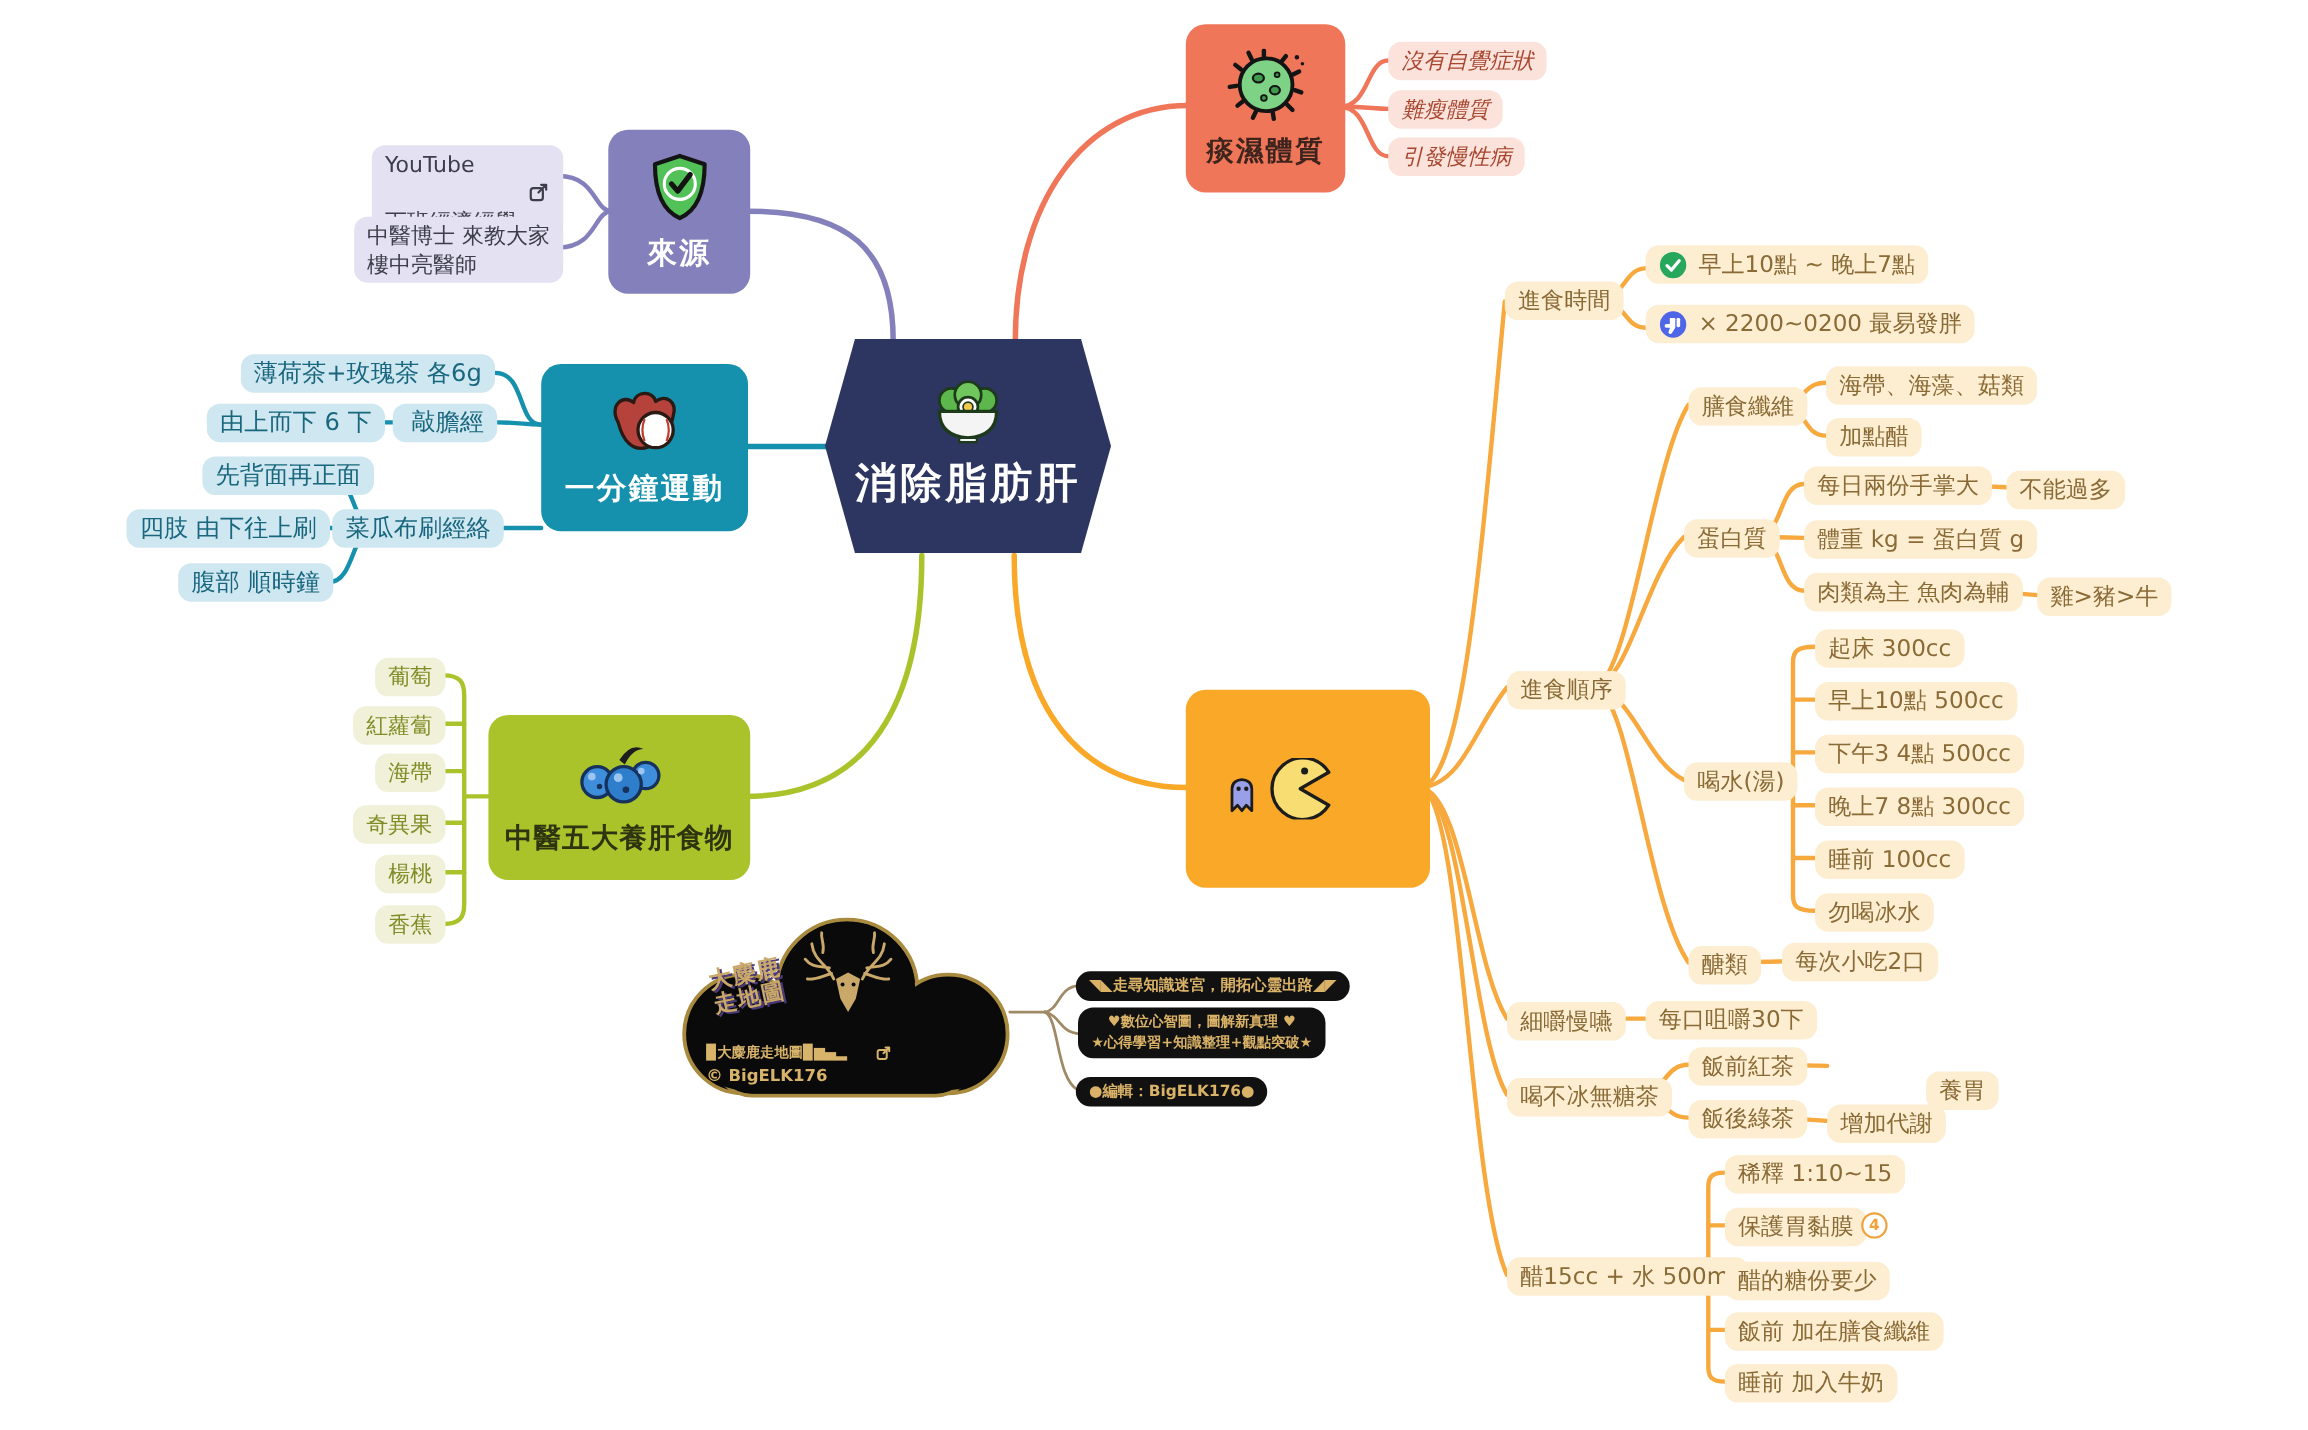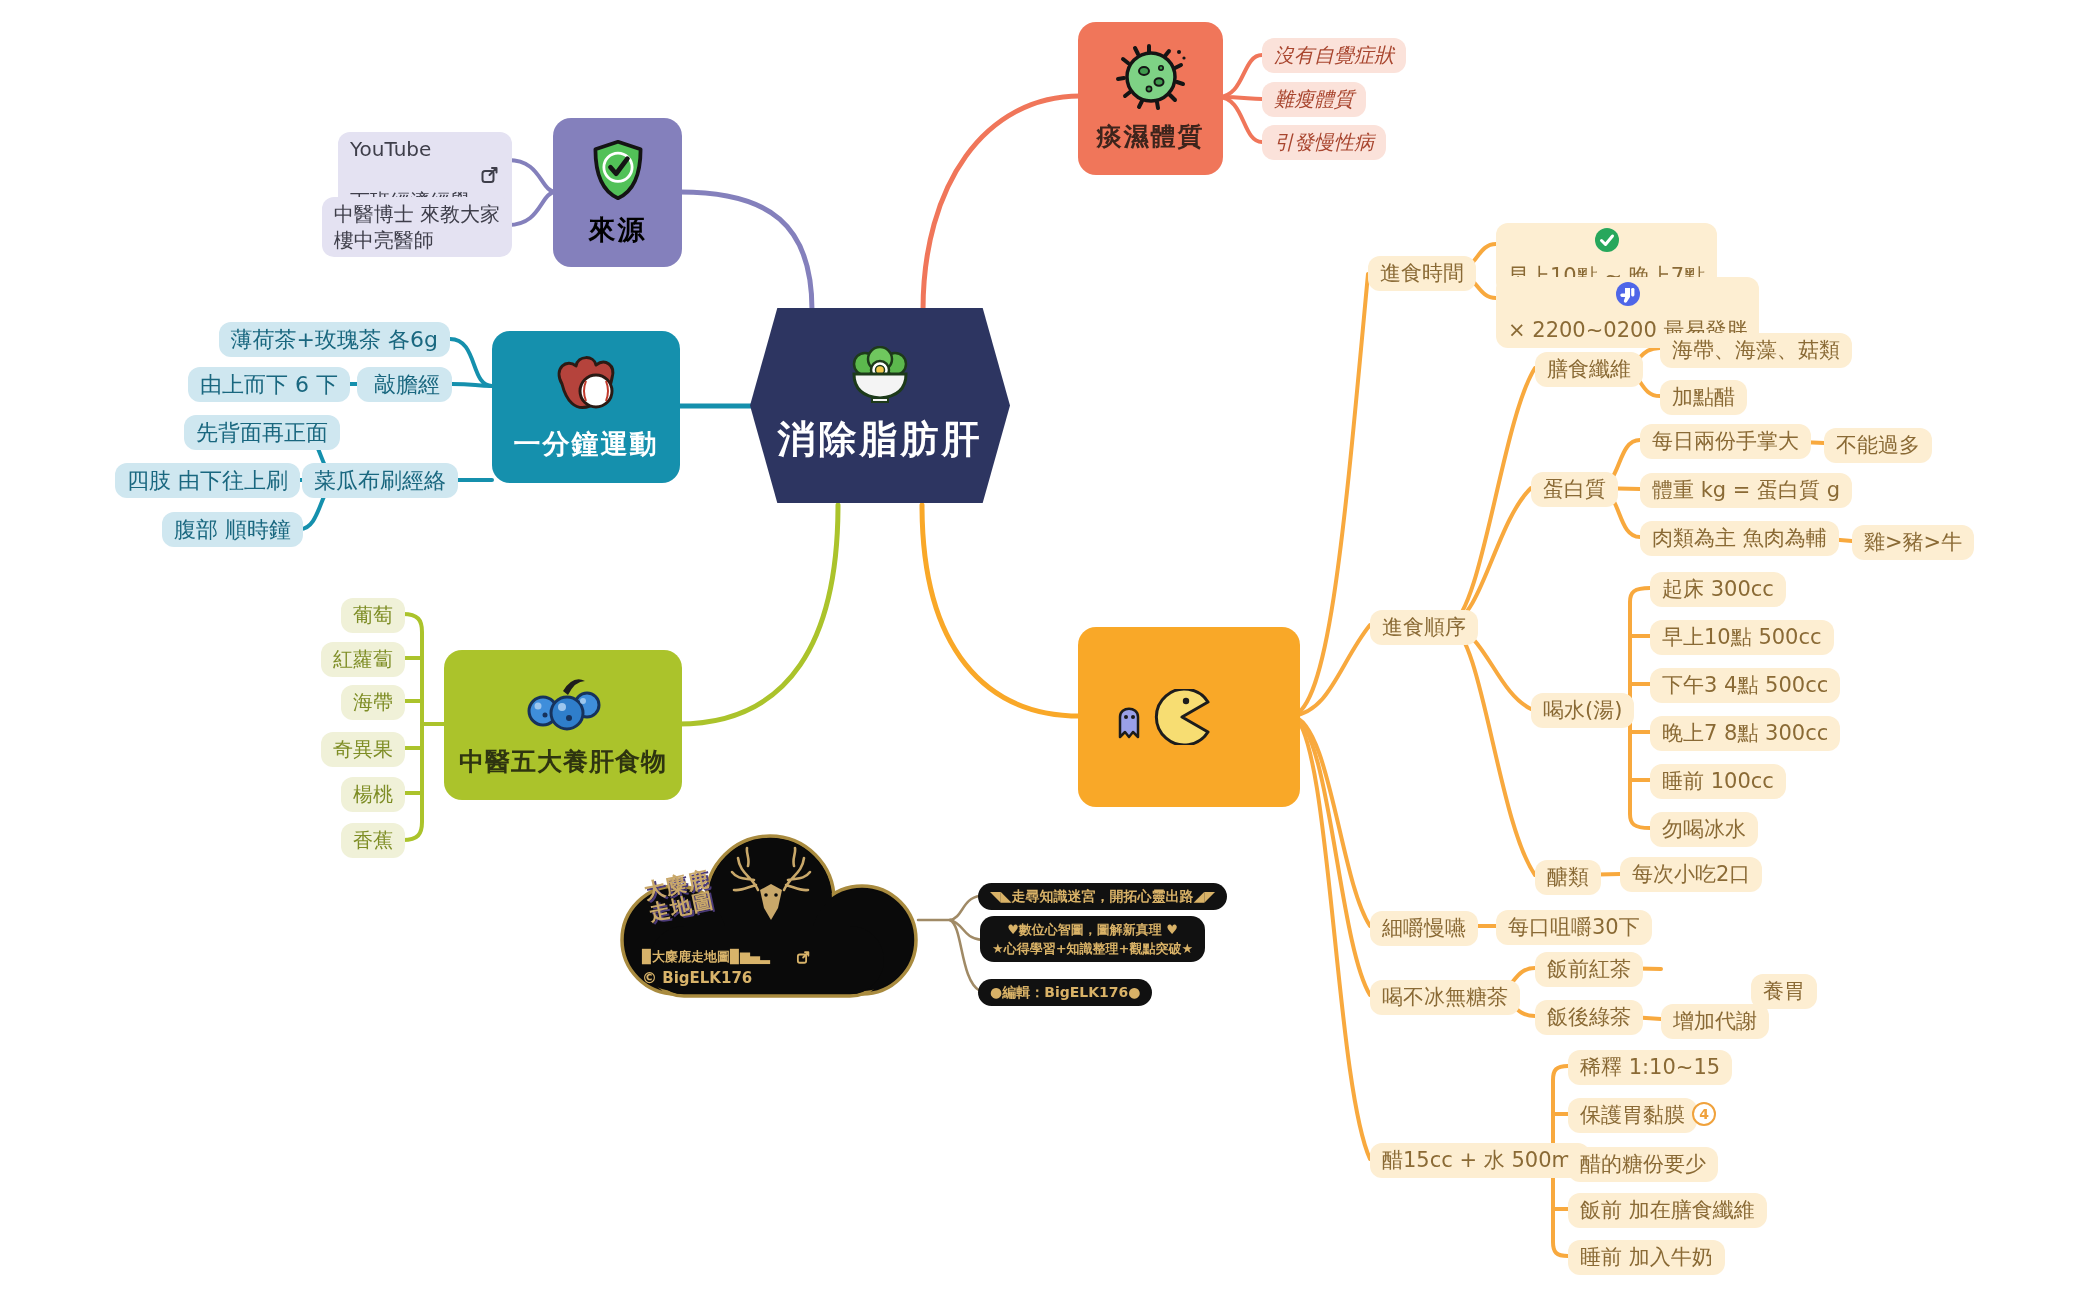--- a/index.html
+++ b/index.html
@@ -12,39 +12,39 @@
 
   
   .box{display:flex;flex-direction:column;align-items:center;justify-content:center;
        gap:10px;border-radius:18px;text-align:center;}
   .box .lbl{font-weight:bold;}
 
   .hexagon{background:#2d3561;clip-path:polygon(10.5% 0,89.5% 0,100% 50%,89.5% 100%,10.5% 100%,0 50%);
            color:#ffffff;border-radius:0;}
   .hexagon .lbl{font-size:38px;letter-spacing:3px;}
 
-  .box-source{background:#8480bc;color:#000000;text-align:right;}
+  .box-source{background:#8480bc;color:#ffffff;text-align:right;}
   .box-source .lbl{font-size:27px;letter-spacing:2px;}
   .box-phlegm{background:#f0765a;color:#3d241c;}
   .box-phlegm .lbl{font-size:25px;letter-spacing:2px;}
   .box-exercise{background:#1590ad;color:#ffffff;}
   .box-exercise .lbl{font-size:27px;letter-spacing:2px;}
   .box-foods{background:#abc32b;color:#2e3410;}
   .box-foods .lbl{font-size:25px;letter-spacing:1px;}
   .box-diet{background:#f9a828;color:#3b2c15;text-align:left;align-items:flex-start;padding-left:26px;}
   .box-diet .lbl{font-size:25px;letter-spacing:1px;line-height:36px;}
 
   
   .chip{border-radius:12px;padding:4px 12px;font-size:21px;line-height:27px;}
   .chip-purple{background:#e4e2f2;color:#3e3e4a;font-size:20px;line-height:26px;padding:4px 12px;}
   .chip-teal{background:#cfe7f0;color:#19677f;font-size:22px;}
   .chip-pink{background:#fbe2da;color:#a8452e;font-size:20px;font-style:italic;}
   .chip-green{background:#f0f1d8;color:#7e8d25;font-size:20px;}
   .chip-cream{background:#fdeed2;color:#8a6a35;font-size:21px;}
-  .chip-row{display:flex;align-items:center;gap:10px;flex-direction:column;}
+  .chip-row{display:flex;align-items:center;gap:10px;}
 
   .icn{display:inline-block;line-height:0;}
 
   
   .gold-badge{background:#111111;color:#d9b267;border-radius:14px;padding:4px 12px;
               font-size:14px;font-weight:bold;text-align:center;line-height:19px;}
 
   .circle4{position:absolute;width:24px;height:24px;border:2px solid #f0a23c;border-radius:50%;
            color:#f0a23c;font-size:14px;font-weight:bold;display:flex;align-items:center;
            justify-content:center;background:#ffffff;box-sizing:border-box;}

